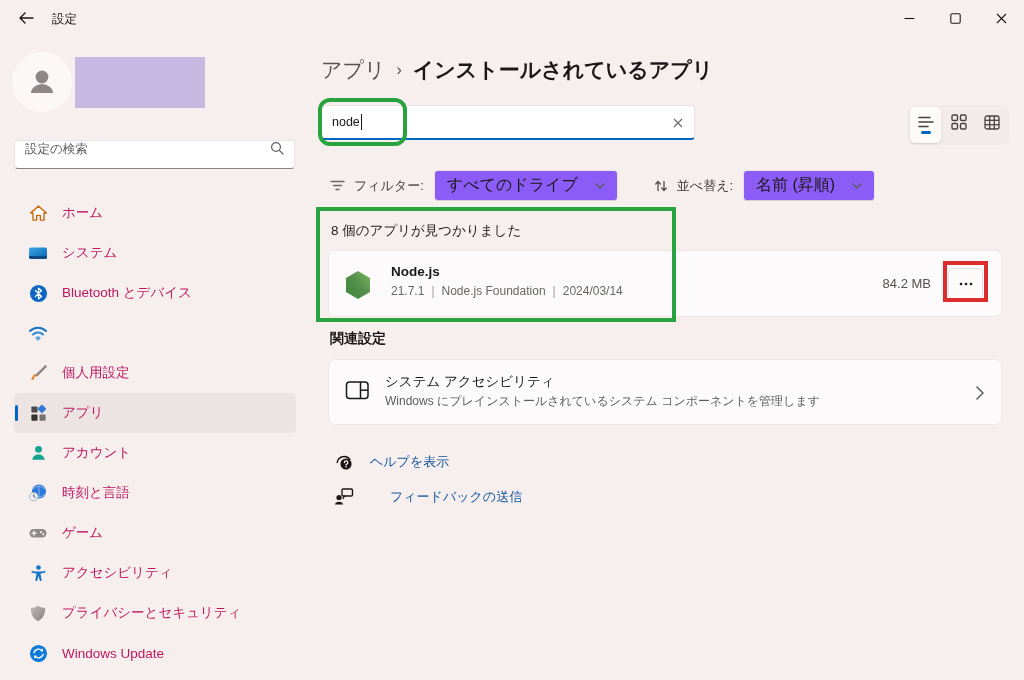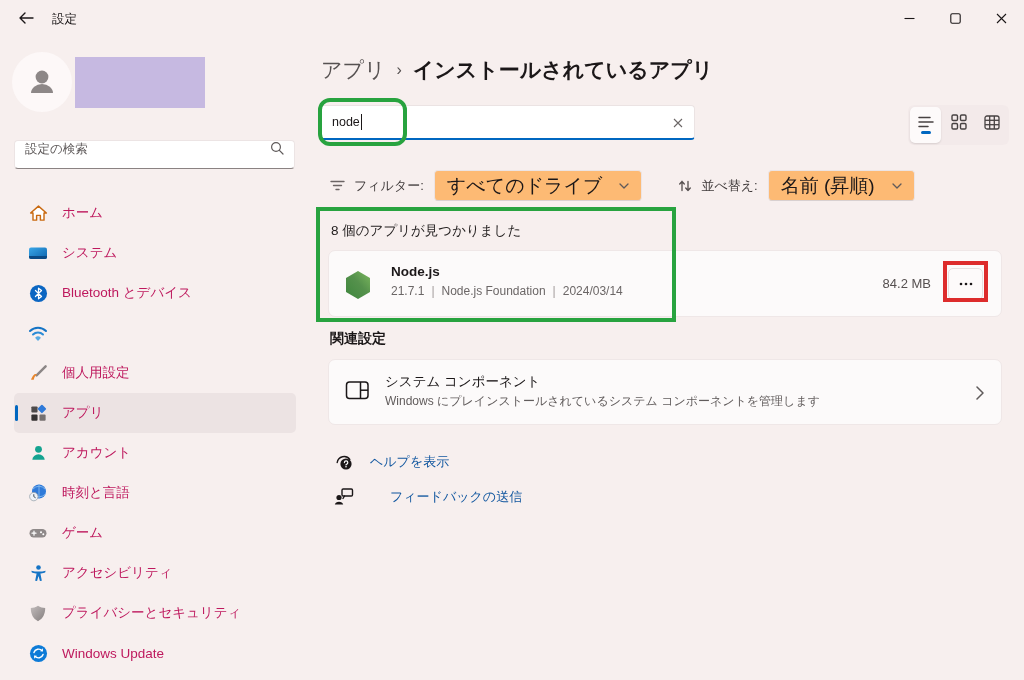--- a/index.html
+++ b/index.html
@@ -44,21 +44,21 @@
   .clear-btn{position:absolute;right:4px;top:5px;width:24px;height:24px;border:none;background:transparent;display:flex;align-items:center;justify-content:center;cursor:pointer;}
   
   .view-toggle{position:absolute;left:908px;top:105px;height:40px;display:flex;gap:2px;background:#f3eaea;border-radius:6px;padding:2px;}
   .vt-btn{width:31px;height:36px;border:none;background:transparent;border-radius:5px;display:flex;flex-direction:column;align-items:center;justify-content:center;gap:3px;cursor:pointer;}
   .vt-btn.selected{background:#fdfafa;box-shadow:0 1px 2px rgba(0,0,0,.12);}
   .vt-pill{width:10px;height:3px;border-radius:2px;background:var(--accent);visibility:hidden;}
   .vt-btn.selected .vt-pill{visibility:visible;}
   
   .filter-row{position:absolute;left:330px;top:170px;height:31px;display:flex;align-items:center;}
   .filter-row .f-lbl{font-size:13px;color:#403b3b;margin:0 10px 0 9px;}
-  .drop{height:31px;padding:0 12px;background:#fdba74;border:1px solid #ece4e4;border-bottom-color:#d8d0d0;border-radius:4px;display:flex;align-items:center;gap:17px;font-size:19px;color:var(--text);cursor:pointer;}
+  .drop{height:31px;padding:0 12px;background:#8b5cf6;border:1px solid #ece4e4;border-bottom-color:#d8d0d0;border-radius:4px;display:flex;align-items:center;gap:17px;font-size:16px;color:var(--text);cursor:pointer;}
   .sort-ic{margin-left:36px;}
   
   .result-count{position:absolute;left:331px;top:222px;font-size:13.5px;color:#242020;}
   .card{background:var(--card);border:1px solid var(--card-border);border-radius:7px;}
   .app-card{position:absolute;left:328px;top:250px;width:674px;height:67px;}
   .node-ic{position:absolute;left:14px;top:18px;}
   .app-name{position:absolute;left:62px;top:13px;font-size:13.5px;font-weight:700;}
   .app-meta{position:absolute;left:62px;top:33px;font-size:12px;color:var(--text-3);}
   .app-meta .sep{color:#a39c9c;margin:0 7px;}
   .app-size{position:absolute;right:70px;top:25px;font-size:13px;color:#565050;}
@@ -388,21 +388,21 @@
 
 <div class="related-heading">関連設定</div>
 <div class="card related-card">
   <span class="rel-ic">
     <svg width="25" height="21" viewBox="0 0 25 21">
         <rect x="1.5" y="2" width="21.5" height="16.5" rx="3" stroke="#1b1718" stroke-width="1.5" fill="none"></rect>
         <line x1="15.5" y1="2" x2="15.5" y2="18.5" stroke="#1b1718" stroke-width="1.5"></line>
         <line x1="15.5" y1="10.2" x2="23" y2="10.2" stroke="#1b1718" stroke-width="1.5"></line>
       </svg>
   </span>
-  <div class="rel-title">システム コンポーネント</div>
+  <div class="rel-title">システム アクセシビリティ</div>
   <div class="rel-desc">Windows にプレインストールされているシステム コンポーネントを管理します</div>
   <span class="rel-chev">
       <svg width="8" height="14" viewBox="0 0 8 14">
         <path d="M1 1 L7 7 L1 13" stroke="#5f5a5a" stroke-width="1.5" fill="none" stroke-linecap="round" stroke-linejoin="round"></path>
       </svg>
     </span>
 </div>
 
 <div class="help-link" style="top:452px;">
   <span>

